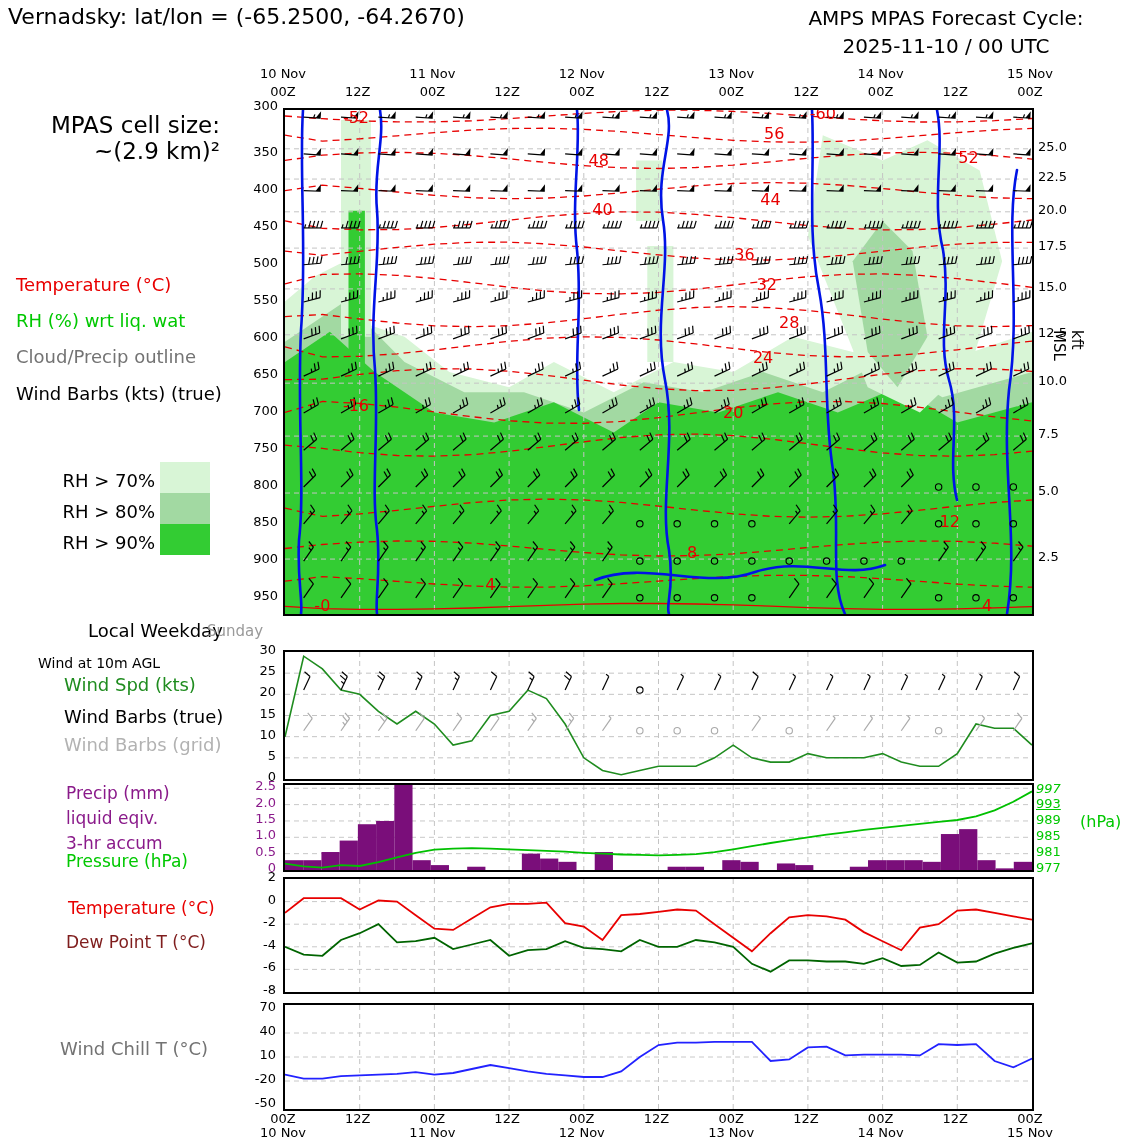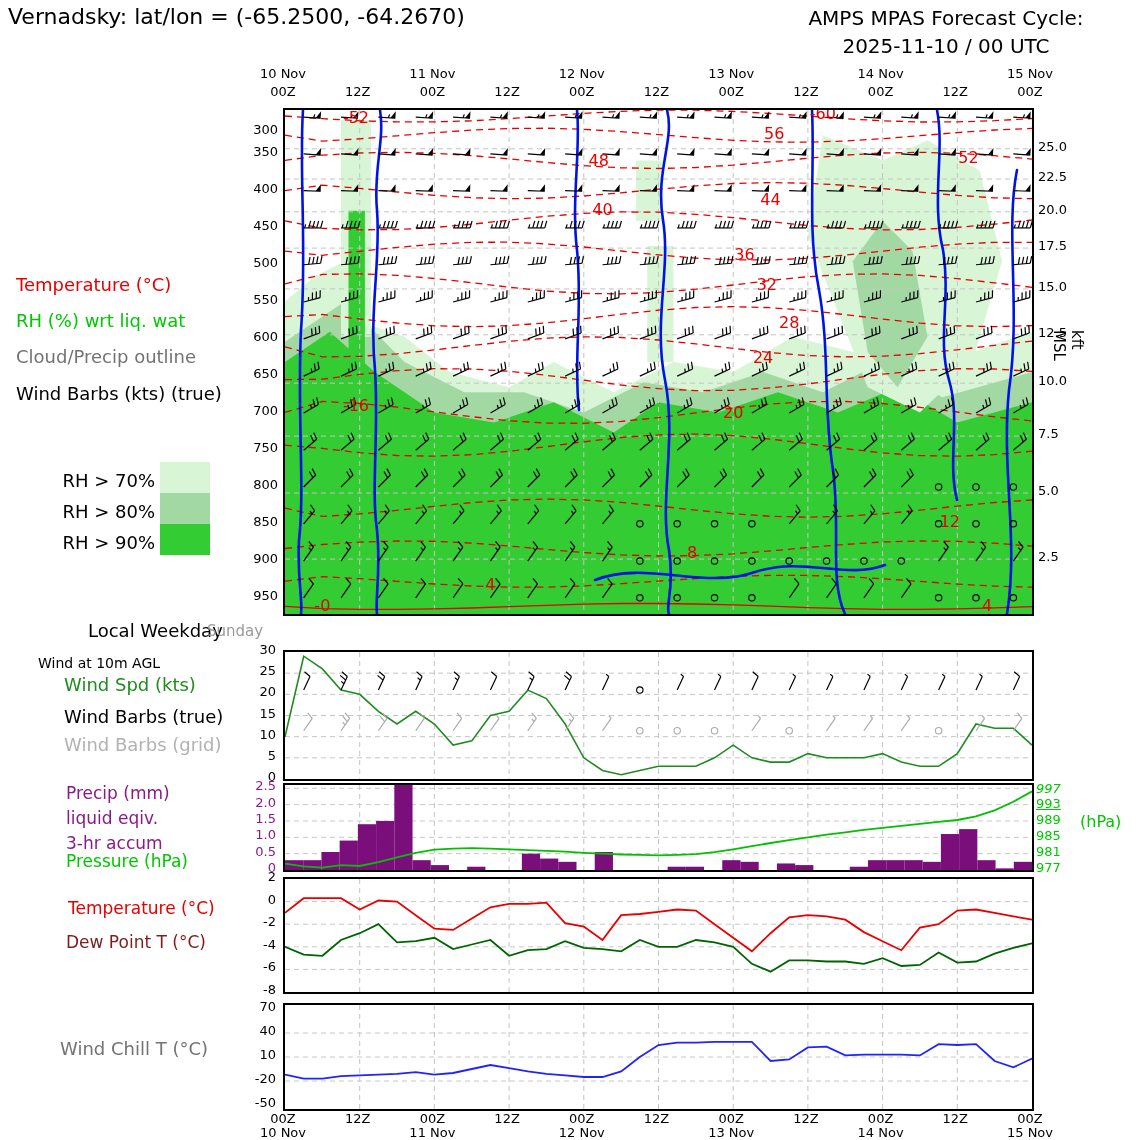--- a/index.html
+++ b/index.html
@@ -27,20 +27,24 @@
 </head>
 <body>
 <div id="page">
 
 <div class="lbl t-title" style="left:8px;top:4px;">Vernadsky: lat/lon = (-65.2500, -64.2670)</div>
 <div class="lbl t-right" style="left:760px;top:4px;width:372px;">
   <div>AMPS MPAS Forecast Cycle:</div>
   <div>2025-11-10 / 00 UTC</div>
 </div>
 
+<div class="lbl side-big" style="left:8px;top:112px;width:212px;">
+  <div>MPAS cell size:</div>
+  <div>~(2.9 km)²</div>
+</div>
 
 <div class="lbl ov red" style="left:16px;top:274px;">Temperature (°C)</div>
 <div class="lbl ov grn" style="left:16px;top:310px;">RH (%) wrt liq. wat</div>
 <div class="lbl ov blu" style="left:16px;top:346px;">Cloud/Precip outline</div>
 <div class="lbl ov" style="left:16px;top:383px;">Wind Barbs (kts) (true)</div>
 
 <div class="lbl legend-label" style="left:25px;top:470px;">RH &gt; 70%</div>
 <div class="lbl legend-label" style="left:25px;top:501px;">RH &gt; 80%</div>
 <div class="lbl legend-label" style="left:25px;top:532px;">RH &gt; 90%</div>
 <div class="swatch" style="top:462px;background:#d8f5d6;"></div>
@@ -1262,21 +1266,21 @@
         <line x1="522.9" y1="0" x2="522.9" y2="104" stroke="#c4c4c4" stroke-width="1" stroke-dasharray="5,4"></line>
         <line x1="597.6" y1="0" x2="597.6" y2="104" stroke="#c4c4c4" stroke-width="1" stroke-dasharray="5,4"></line>
         <line x1="672.3" y1="0" x2="672.3" y2="104" stroke="#c4c4c4" stroke-width="1" stroke-dasharray="5,4"></line>
         <line x1="0" y1="28" x2="747" y2="28" stroke="#c8c8c8" stroke-width="1" stroke-dasharray="5,4"></line>
         <line x1="0" y1="52" x2="747" y2="52" stroke="#c8c8c8" stroke-width="1" stroke-dasharray="5,4"></line>
         <line x1="0" y1="76" x2="747" y2="76" stroke="#c8c8c8" stroke-width="1" stroke-dasharray="5,4"></line>
         <polyline fill="none" stroke="#2222ff" stroke-width="1.8" points="0.0,69.6 18.7,73.6 37.4,73.6 56.0,71.2 74.7,70.4 93.4,69.6 112.0,68.8 130.7,67.2 149.4,69.6 168.1,68.0 186.8,64.0 205.4,60.0 224.1,63.2 242.8,66.4 261.4,68.8 280.1,70.4 298.8,72.0 317.5,72.0 336.2,66.4 354.8,52.0 373.5,40.0 392.2,37.6 410.9,37.6 429.5,36.8 448.2,36.8 466.9,36.8 485.6,56.0 504.2,54.4 522.9,42.4 541.6,41.6 560.3,50.4 578.9,49.6 597.6,49.6 616.3,49.6 634.9,50.4 653.6,39.2 672.3,40.0 691.0,39.2 709.6,56.0 728.3,62.4 747.0,53.6"></polyline>
       </svg>
     </div>
 
-<span class="tick " style="left: 238px; top: 122px; width: 40px; text-align: right;">300</span>
+<span class="tick " style="left: 238px; top: 98px; width: 40px; text-align: right;">300</span>
     <span class="tick " style="left: 238px; top: 144px; width: 40px; text-align: right;">350</span>
     <span class="tick " style="left: 238px; top: 181px; width: 40px; text-align: right;">400</span>
     <span class="tick " style="left: 238px; top: 218px; width: 40px; text-align: right;">450</span>
     <span class="tick " style="left: 238px; top: 255px; width: 40px; text-align: right;">500</span>
     <span class="tick " style="left: 238px; top: 292px; width: 40px; text-align: right;">550</span>
     <span class="tick " style="left: 238px; top: 329px; width: 40px; text-align: right;">600</span>
     <span class="tick " style="left: 238px; top: 366px; width: 40px; text-align: right;">650</span>
     <span class="tick " style="left: 238px; top: 403px; width: 40px; text-align: right;">700</span>
     <span class="tick " style="left: 238px; top: 440px; width: 40px; text-align: right;">750</span>
     <span class="tick " style="left: 238px; top: 477px; width: 40px; text-align: right;">800</span>

